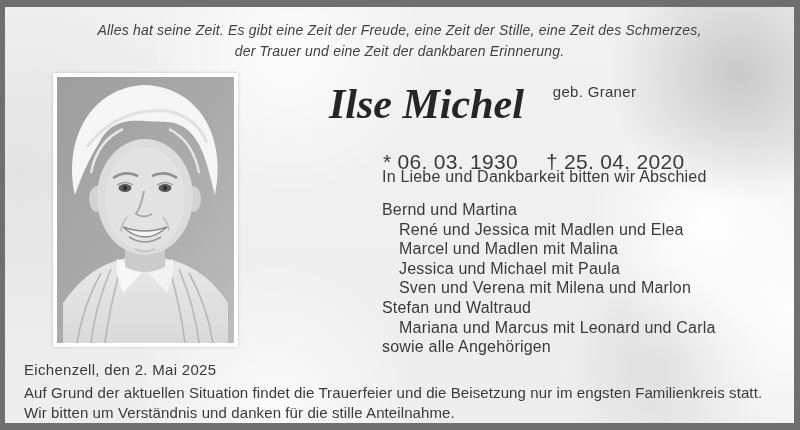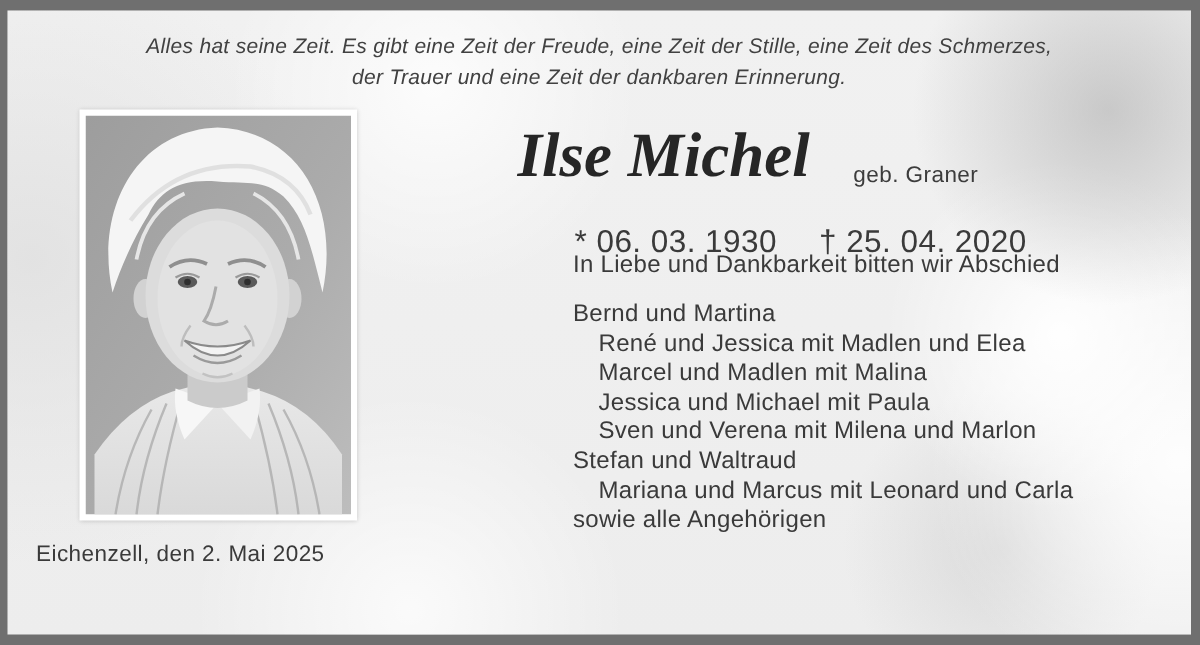--- a/index.html
+++ b/index.html
@@ -25,22 +25,22 @@
     text-align:center;font-style:italic;font-size:14px;line-height:21px;
     color:#414141;letter-spacing:.2px;
   }
   .photo{
     position:absolute;left:48px;top:66px;width:185px;height:274px;
     background:#ffffff;box-shadow:0 0 3px rgba(0,0,0,.18);
     display:flex;align-items:center;justify-content:center;
   }
   .photo svg{display:block;}
   .name-row{
-    position:absolute;left:340px;top:76px;
-    display:flex;align-items:flex-end;white-space:nowrap;
+    position:absolute;left:324px;top:76px;
+    display:flex;align-items:flex-start;white-space:nowrap;
   }
   .name{
     font-family:"Liberation Serif",serif;font-style:italic;font-weight:bold;
     font-size:42px;color:#262626;line-height:1;
   }
   .maiden{font-size:15px;color:#3c3c3c;margin-left:29px;letter-spacing:.3px;}
   .dates{
     position:absolute;left:378px;top:123px;display:flex;column-gap:28px;
     font-size:21px;color:#3a3a3a;letter-spacing:.3px;white-space:nowrap;margin-top:20px;
   }
@@ -157,14 +157,18 @@
     <div class="row indent">Marcel und Madlen mit Malina</div>
     <div class="row indent">Jessica und Michael mit Paula</div>
     <div class="row indent">Sven und Verena mit Milena und Marlon</div>
     <div class="row">Stefan und Waltraud</div>
     <div class="row indent">Mariana und Marcus mit Leonard und Carla</div>
     <div class="row">sowie alle Angehörigen</div>
   </div>
 
   <div class="place-date">Eichenzell, den 2. Mai 2025</div>
 
+  <div class="notice">
+    <div>Auf Grund der aktuellen Situation findet die Trauerfeier und die Beisetzung nur im engsten Familienkreis statt.</div>
+    <div>Wir bitten um Verständnis und danken für die stille Anteilnahme.</div>
+  </div>
 
 </div>
 
 </body></html>

